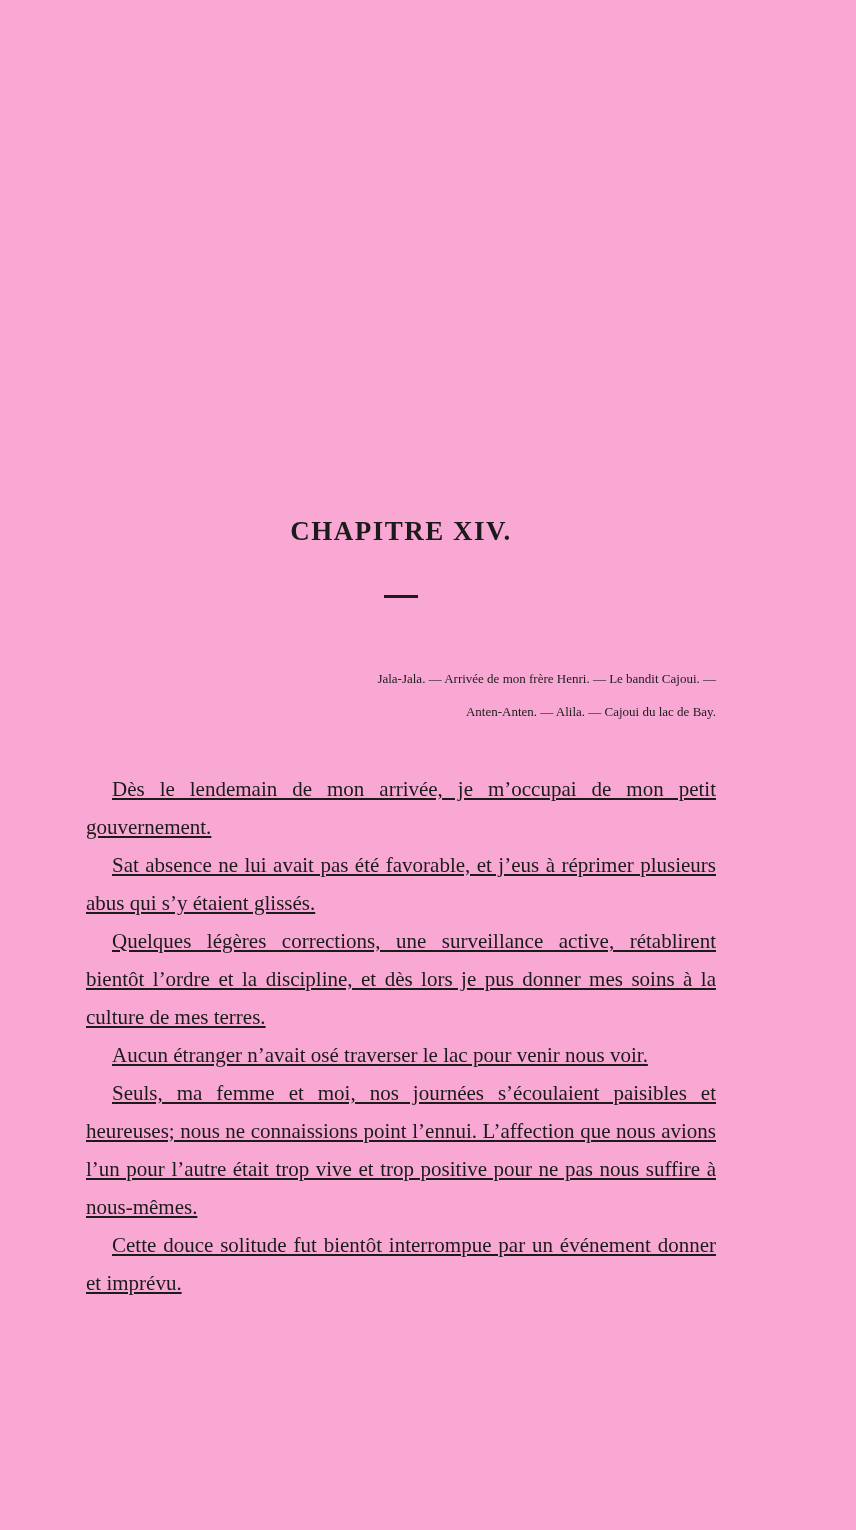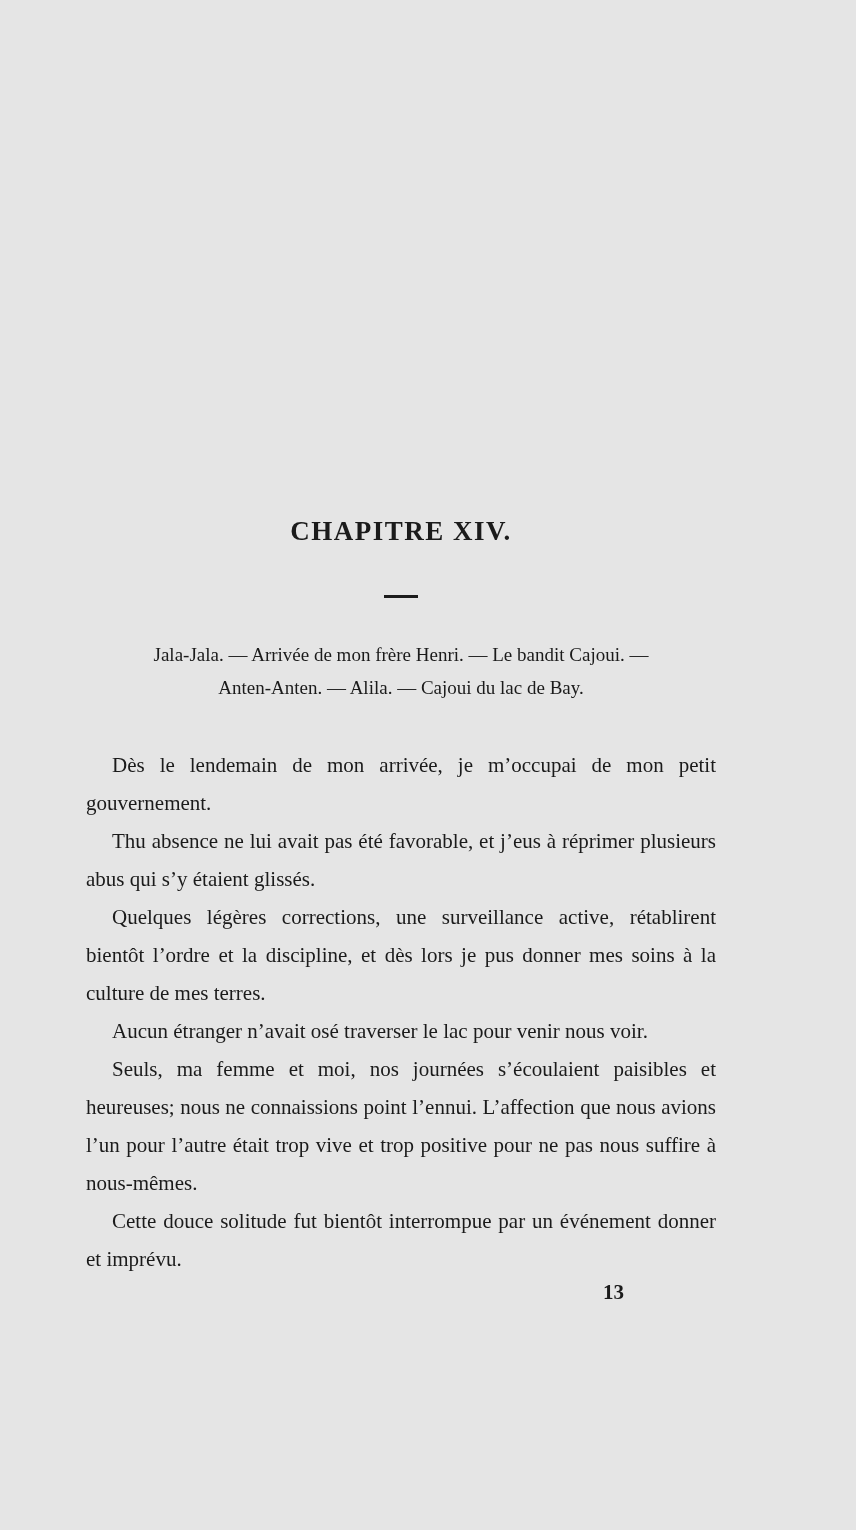--- a/index.html
+++ b/index.html
@@ -4,21 +4,21 @@
 <style>
   html, body {
     margin: 0;
     padding: 0;
     background: #ffffff;
   }
   .page {
     position: relative;
     width: 856px;
     height: 1530px;
-    background: #e5e5e5;
+    background: #f9a8d4;
     overflow: hidden;
     font-family: "Liberation Serif", "DejaVu Serif", serif;
     color: #1b1b1b;
   }
   .content {
     position: absolute;
     top: 0;
     left: 86px;
     width: 630px;
     padding-top: 516px;
@@ -32,34 +32,35 @@
     letter-spacing: 1.5px;
     font-variant: normal;
   }
   .divider {
     width: 34px;
     height: 3px;
     background: #1c1c1c;
     margin: 48px auto 0 auto;
   }
   .summary {
-    margin-top: 40px;
-    text-align: center;
-    font-size: 19px;
+    margin-top: 64px;
+    text-align: right;
+    font-size: 13px;
     line-height: 33px;
   }
   .body-text {
     margin-top: 42px;
     font-size: 21px;
     line-height: 38px;
     text-align: justify;
   }
   .body-text p {
     margin: 0;
     text-indent: 26px;
+    text-decoration: underline;
   }
   .page-number {
     margin-top: 2px;
     text-align: right;
     padding-right: 92px;
     font-size: 21px;
     font-weight: bold;
   }
 </style>
 </head>
@@ -72,23 +73,22 @@
 
     <div class="divider"></div>
 
     <div class="summary">
       <div>Jala-Jala. — Arrivée de mon frère Henri. — Le bandit Cajoui. —</div>
       <div>Anten-Anten. — Alila. — Cajoui du lac de Bay.</div>
     </div>
 
     <div class="body-text">
       <p>Dès le lendemain de mon arrivée, je m’occupai de mon petit gouvernement.</p>
-      <p>Thu absence ne lui avait pas été favorable, et j’eus à réprimer plusieurs abus qui s’y étaient glissés.</p>
+      <p>Sat absence ne lui avait pas été favorable, et j’eus à réprimer plusieurs abus qui s’y étaient glissés.</p>
       <p>Quelques légères corrections, une surveillance active, rétablirent bientôt l’ordre et la discipline, et dès lors je pus donner mes soins à la culture de mes terres.</p>
       <p>Aucun étranger n’avait osé traverser le lac pour venir nous voir.</p>
       <p>Seuls, ma femme et moi, nos journées s’écoulaient paisibles et heureuses; nous ne connaissions point l’ennui. L’affection que nous avions l’un pour l’autre était trop vive et trop positive pour ne pas nous suffire à nous-mêmes.</p>
       <p>Cette douce solitude fut bientôt interrompue par un événement donner et imprévu.</p>
     </div>
 
-    <div class="page-number">13</div>
 
   </div>
 </div>
 
 </body></html>

